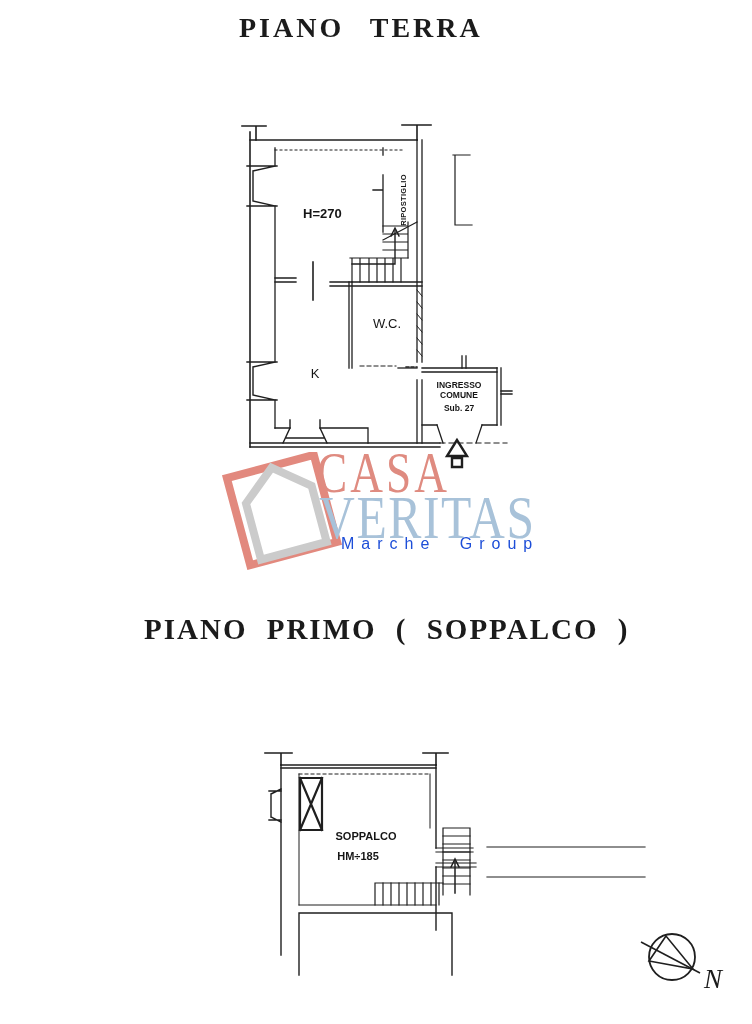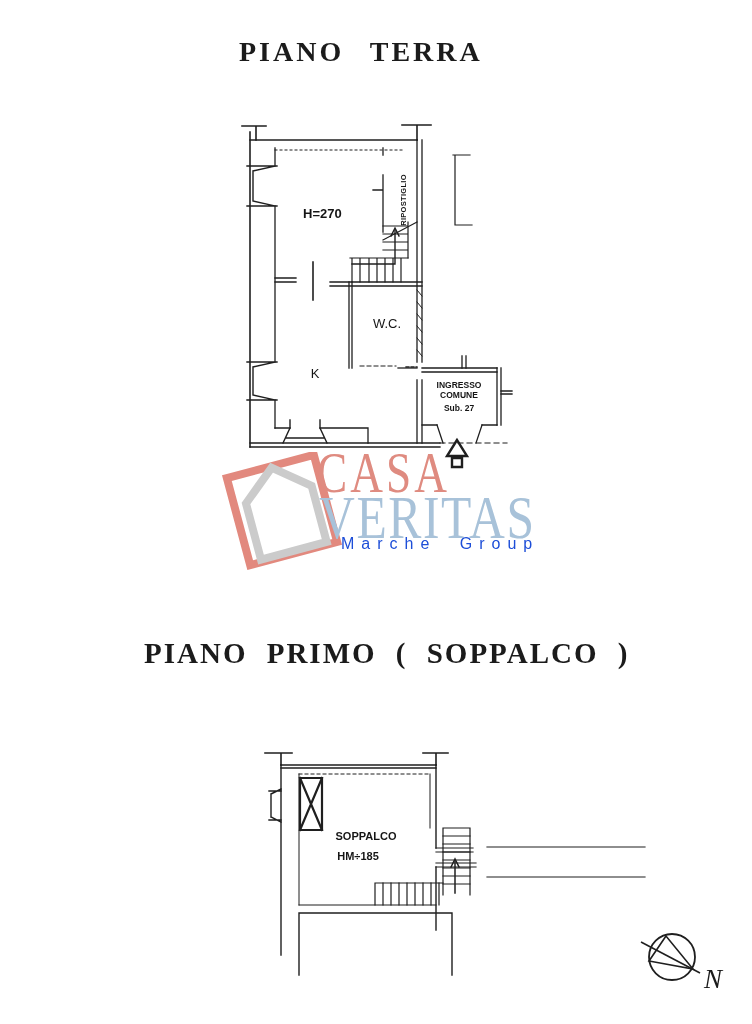--- a/index.html
+++ b/index.html
@@ -1,19 +1,19 @@
 <!DOCTYPE html>
 <html><head>
 <meta charset="utf-8">
 <style>
   html,body{margin:0;padding:0;background:#ffffff;}
   .page{position:relative;width:752px;height:1024px;background:#ffffff;overflow:hidden;
         font-family:"Liberation Sans",sans-serif;}
   .plan-title{position:absolute;color:#1b1b1b;font-family:"Liberation Serif",serif;
-        font-weight:bold;white-space:nowrap;margin-top:24px;}
+        font-weight:bold;white-space:nowrap;}
   #title-ground{left:239px;top:12px;font-size:28px;letter-spacing:3px;word-spacing:16px;}
   #title-mezz{left:144px;top:613px;font-size:29px;letter-spacing:2px;word-spacing:10px;}
   svg{position:absolute;}
   svg line,svg path,svg rect,svg polyline,svg polygon{vector-effect:non-scaling-stroke;}
   .wm-text{position:absolute;line-height:1;white-space:nowrap;transform-origin:0 0;
         font-family:"Liberation Serif",serif;}
   #wm-casa{left:317px;top:444px;font-size:58px;letter-spacing:4px;color:#df8b80;transform:scaleX(0.78);}
   #wm-veritas{left:319px;top:486px;font-size:62px;letter-spacing:2px;color:#a8c2d9;transform:scaleX(0.80);}
   #wm-marche{left:341px;top:536px;font-size:16px;letter-spacing:7px;word-spacing:12px;
         color:#1d4ed8;font-family:"Liberation Sans",sans-serif;}

